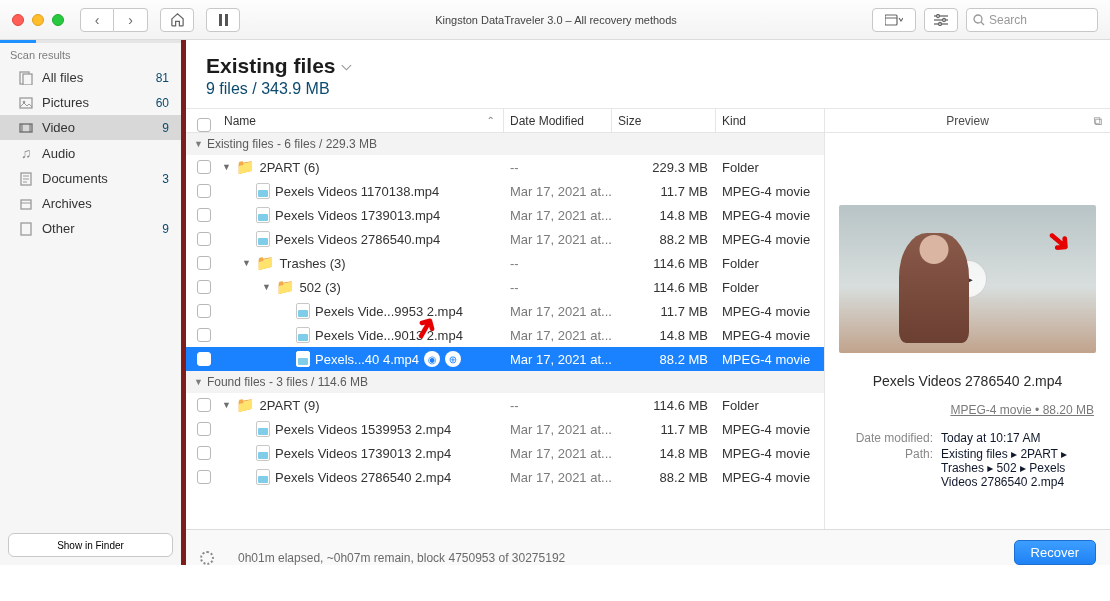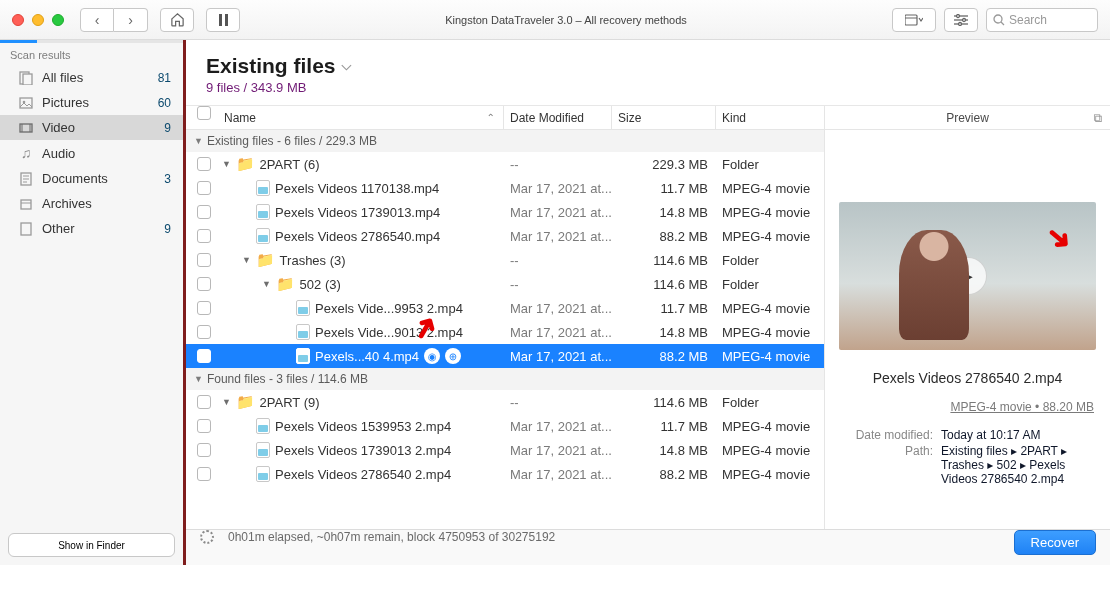--- a/index.html
+++ b/index.html
@@ -12,46 +12,46 @@
 .t-close { background: #ff5f57; border: 1px solid #e24338; }
 .t-min { background: #ffbd2e; border: 1px solid #e1a116; }
 .t-max { background: #28c940; border: 1px solid #1dac2c; }
 .nav-btns { display: flex; margin-left: 16px; gap: 0; }
 .tb-btn { width: 34px; height: 24px; background: #fff; border: 1px solid #c8c8c8; display: flex; align-items: center; justify-content: center; color: #666; font-size: 14px; border-radius: 4px;}
 .nav-btns .tb-btn:first-child { border-radius: 4px 0 0 4px; }
 .nav-btns .tb-btn:last-child { border-radius: 0 4px 4px 0; border-left: none;}
 .tb-spacer { width: 12px; }
 .title-text { flex: 1; text-align: center; color: #434343; font-size: 11px; }
 .tb-right { display: flex; gap: 8px; align-items: center; }
-.search-box { width: 112px; height: 24px; border: 1px solid #c8c8c8; border-radius: 4px; background: #fff; display: flex; align-items: center; padding: 0 6px; gap: 4px; color: #999; font-size: 12px;}
+.search-box { width: 132px; height: 24px; border: 1px solid #c8c8c8; border-radius: 4px; background: #fff; display: flex; align-items: center; padding: 0 6px; gap: 4px; color: #999; font-size: 12px;}
 .tb-btn.wide { width: 44px; }
 
 
 .main { display: flex; height: 525px; }
-.sidebar { width: 186px; background: #f6f6f6; border-right: 3px solid #7f1d1d; display: flex; flex-direction: column; }
+.sidebar { width: 186px; background: #f6f6f6; border-right: 5px solid #7f1d1d; display: flex; flex-direction: column; }
 .progress-strip { height: 3px; background: linear-gradient(to right, #1f90ff 20%, #e5e5e5 20%); }
 .sb-header { padding: 6px 10px 4px; color: #7d7d7d; font-size: 11px; }
 .sb-item { display: flex; align-items: center; padding: 5px 10px 5px 18px; gap: 8px; color: #333; }
 .sb-item.active { background: #d8d8d8; }
 .sb-item .icon { width: 16px; color: #8a8a8a; font-size: 14px; display: flex; justify-content: center;}
 .sb-item .count { margin-left: auto; color: #0c4a6e; font-size: 12px; padding-right: 2px;}
 .sb-flex { flex: 1; }
 .sb-footer { padding: 8px; border-top: 0;}
 .sb-footer-btn { width: 100%; height: 24px; border: 1px solid #c8c8c8; border-radius: 6px; background: #fff; font-size: 10px; }
 
 
 .content { flex: 1; display: flex; flex-direction: column; background: #fff; }
 .header-row { display: flex; justify-content: space-between; padding: 14px 20px 10px; }
 .hdr-left h1 { font-size: 21px; font-weight: 700; color: #1c1c1c; display: flex; align-items: center; gap: 6px; }
 .hdr-left h1 .chev { color: #9a9a9a; font-size: 13px; }
-.hdr-sub { color: #701a75; font-size: 13px; margin-top: 2px;}
+.hdr-sub { color: #0c4a6e; font-size: 16px; margin-top: 2px;}
 
 .table-wrap { flex: 1; display: flex; border-top: 1px solid #e7e7e7; overflow: hidden; }
 .table { flex: 1; display: flex; flex-direction: column; overflow: hidden;}
-.cols { display: flex; height: 24px; align-items: flex-start; border-bottom: 1px solid #e5e5e5; color: #333; font-size: 12px; background: #fff;}
+.cols { display: flex; height: 24px; align-items: flex-end; border-bottom: 1px solid #e5e5e5; color: #333; font-size: 12px; background: #fff;}
 .col-chk { width: 36px; display: flex; justify-content: center; }
 .col-name { flex: 1; padding-left: 2px; display: flex; align-items: center; gap: 4px; border-right: 1px solid #e5e5e5; height: 100%;}
 .col-date { width: 108px; padding-left: 6px; border-right: 1px solid #e5e5e5; height: 100%; display: flex; align-items: center;}
 .col-size { width: 104px; padding-left: 6px; border-right: 1px solid #e5e5e5; height: 100%; display: flex; align-items: center;}
 .col-kind { width: 108px; padding-left: 6px; height: 100%; display: flex; align-items: center;}
 .sort-ind { margin-left: auto; margin-right: 8px; color: #7a7a7a; font-size: 10px;}
 
 .rows { flex: 1; overflow-y: auto; }
 .row { display: flex; height: 24px; align-items: center; font-size: 13px; }
 .group-row { background: #f3f3f3; padding-left: 8px; color: #5b5b5b; font-size: 12px; height: 22px; display: flex; align-items: center; gap: 4px;}
@@ -87,21 +87,21 @@
 .play-btn { width: 38px; height: 38px; border-radius: 50%; background: rgba(255,255,255,0.75); display: flex; align-items: center; justify-content: center; color: #333; font-size: 14px; border: 1px solid rgba(0,0,0,0.15);}
 .figure { position: absolute; left: 60px; top: 28px; width: 70px; height: 110px; background: radial-gradient(circle at 50% 15%, #d9b5a2 14%, transparent 15%), linear-gradient(#8a5a4a,#6b3f32); border-radius: 40% 40% 10% 10%; }
 .preview-title { text-align: center; font-size: 14px; color: #2b2b2b; padding: 6px 12px; }
 .preview-meta { text-align: right; color: #7a7a7a; font-size: 12px; padding: 8px 16px 10px; text-decoration: underline;}
 .preview-rows { padding: 4px 16px; font-size: 12px; }
 .prow { display: flex; gap: 8px; margin-bottom: 2px; }
 .prow .lbl { width: 92px; text-align: right; color: #888; }
 .prow .val { flex: 1; color: #0f172a; }
 
 
-.footer { height: 36px; border-top: 1px solid #dcdcdc; background: #f9f9f9; display: flex; align-items: flex-start; padding: 0 14px; gap: 14px;}
+.footer { height: 36px; border-top: 1px solid #dcdcdc; background: #f9f9f9; display: flex; align-items: flex-end; padding: 0 14px; gap: 24px;}
 .spinner { width: 14px; height: 14px; border: 2px dotted #8a8a8a; border-radius: 50%; }
 .footer-text { color: #6a6a6a; font-size: 12px; }
 .footer-spacer { flex: 1; }
 .recover-btn { background: linear-gradient(#3d9eff,#1f82f5); color: #fff; border: 1px solid #1b6fd1; border-radius: 5px; padding: 4px 16px; font-size: 13px; }
 
 </style>
 </head>
 <body>
 
 <div class="titlebar">

